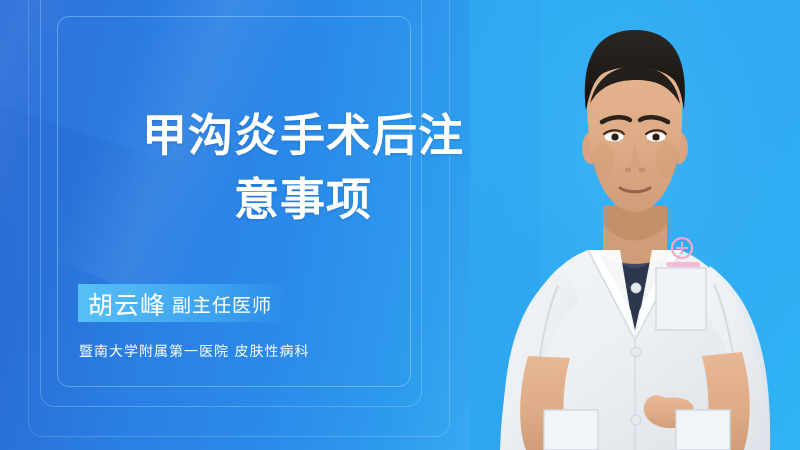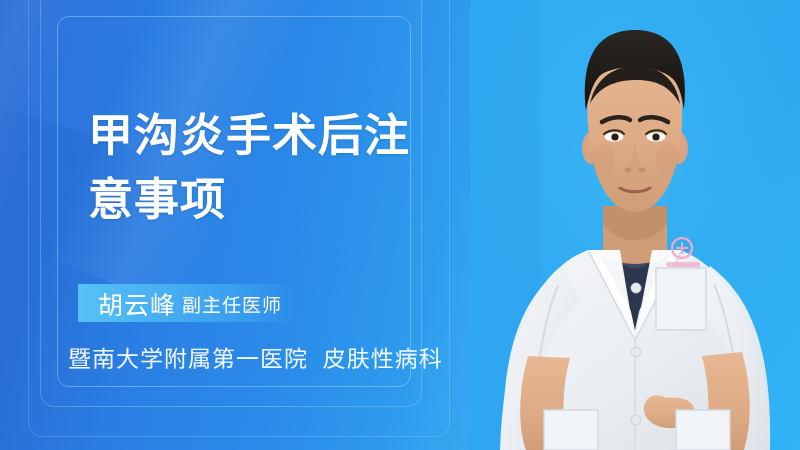--- a/index.html
+++ b/index.html
@@ -97,55 +97,55 @@
   }
   .title {
     margin: 0;
     color: #ffffff;
     font-size: 45px;
     font-weight: bold;
     line-height: 64px;
     letter-spacing: 1px;
     white-space: pre-line;
     text-shadow: 0 1px 3px rgba(0,40,100,0.18);
+    text-align: center;
   }
 
   .namebar {
     position: absolute;
     left: 78px;
     top: 284px;
     height: 38px;
-    padding: 0 12px 0 20px;
+    padding: 0 12px 0 10px;
     display: flex;
     align-items: center;
     z-index: 6;
     background: linear-gradient(to right, rgba(90,200,250,0.92), rgba(70,180,245,0.55) 72%, rgba(60,165,240,0.05));
   }
   .doctor-name {
     color: #ffffff;
     font-size: 25px;
     font-weight: normal;
     letter-spacing: 1px;
   }
   .doctor-title {
     color: #ffffff;
     font-size: 19px;
     margin-left: 6px;
     letter-spacing: 1px;
   }
   .hospital {
     position: absolute;
-    left: 68px;
+    left: 79px;
     top: 340px;
     color: #f0f8ff;
-    font-size: 23px;
+    font-size: 14px;
     letter-spacing: 1px;
     z-index: 6;
     white-space: nowrap;
-    font-family: Liberation Mono, monospace;
   }
 
   
   .photo {
     position: absolute;
     right: 0;
     top: 0;
     width: 330px;
     height: 450px;
     z-index: 4;

